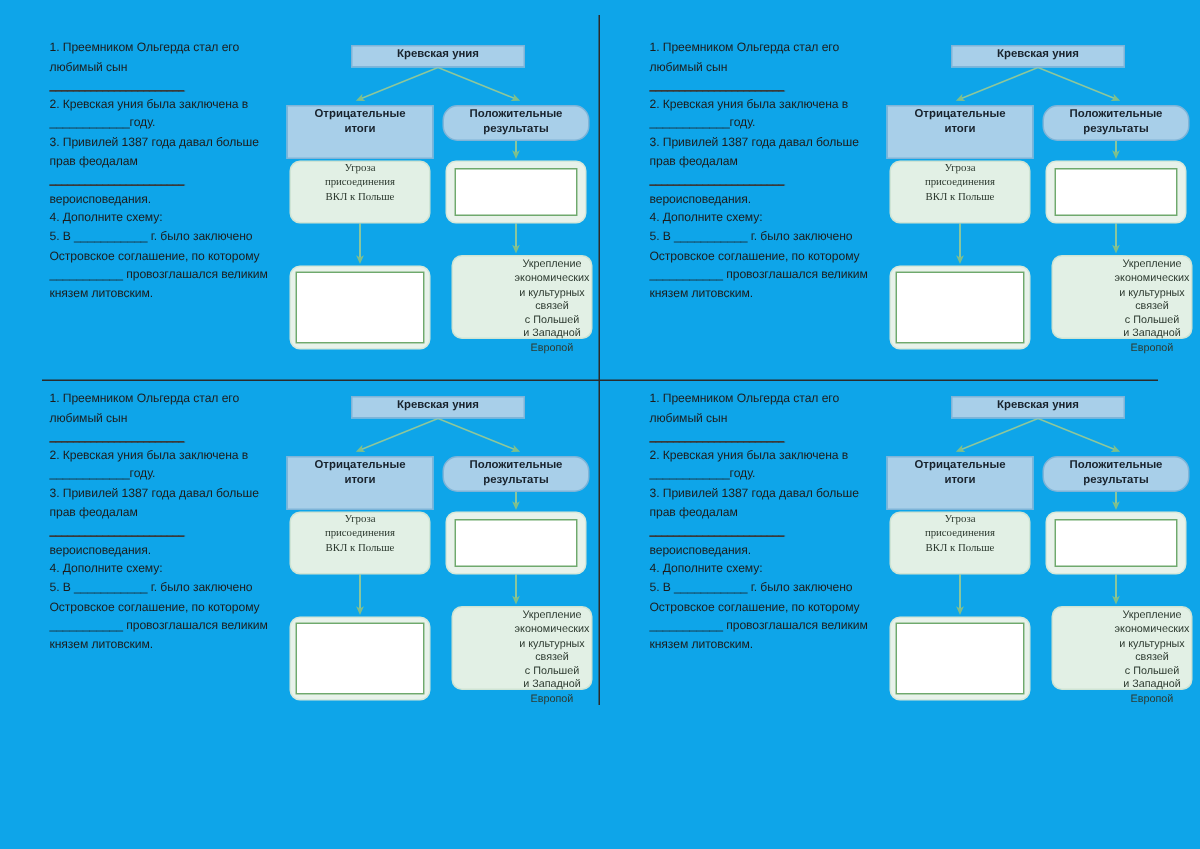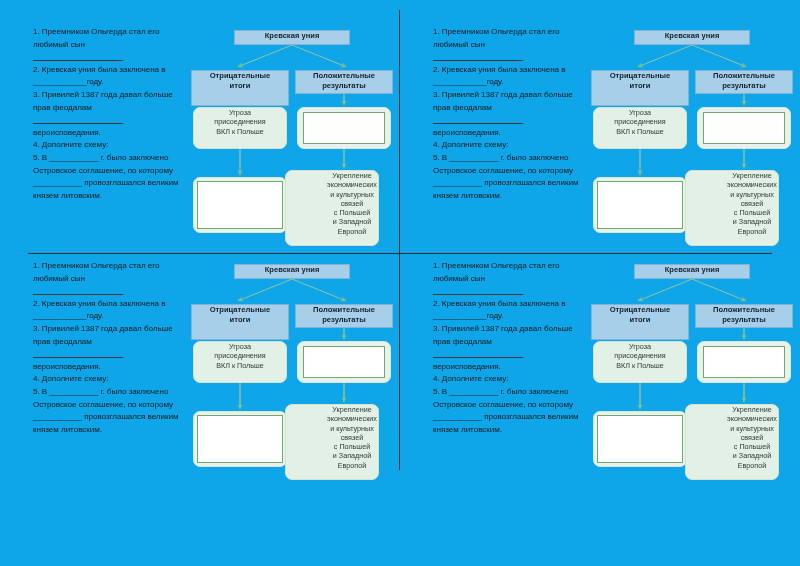--- a/index.html
+++ b/index.html
@@ -128,25 +128,25 @@
     background: #ffffff;
     border: 1px solid #6fa96d;
   }
   .node-empty.tight .inner {
     left: 3px; right: 3px; top: 3px; bottom: 3px;
   }
 
   
   .n-root   { left: 49px;  top: 8px;   width: 116px; height: 15px; }
   .n-neg    { left: 6px;   top: 48px;  width: 98px;  height: 36px; }
-  .n-pos    { left: 110px; top: 48px;  width: 98px;  height: 24px; }
-  .n-neg1   { left: 8px;   top: 85px;  width: 94px;  height: 42px; }
+  .n-pos    { left: 110px; top: 48px;  width: 98px;  height: 24px; border-radius: 10px; }
+  .n-neg1   { left: 8px;   top: 85px;  width: 94px;  height: 42px; font-family: Liberation Serif, serif; }
   .n-pos1   { left: 112px; top: 85px;  width: 94px;  height: 42px; }
   .n-neg2   { left: 8px;   top: 155px; width: 94px;  height: 56px; }
-  .n-pos2   { left: 100px; top: 148px; width: 94px;  height: 76px; padding-left: 40px; }
+  .n-pos2   { left: 116px; top: 148px; width: 94px;  height: 56px; padding-left: 40px; }
 
   
   .connectors {
     position: absolute;
     left: 0; top: 0;
     width: 214px;
     height: 228px;
     pointer-events: none;
   }
 </style>

